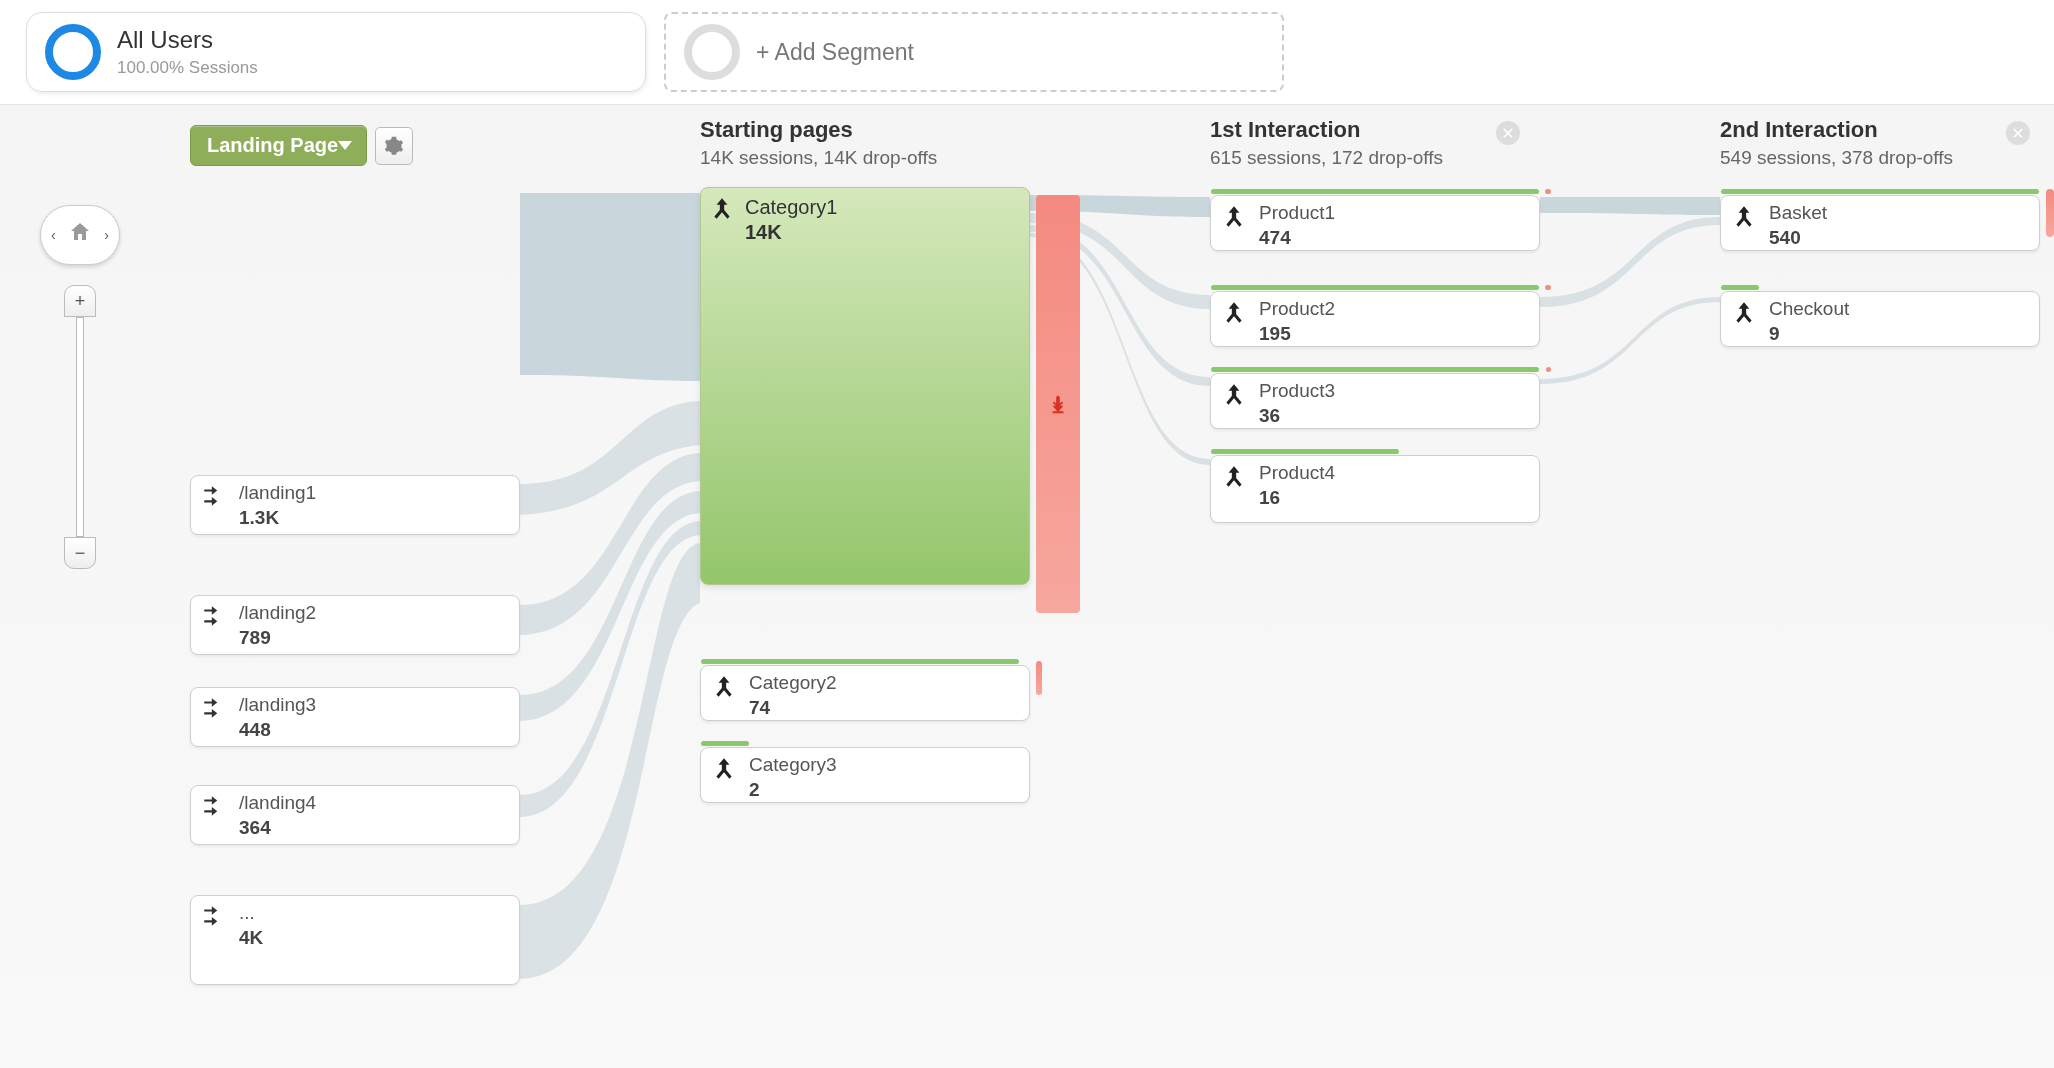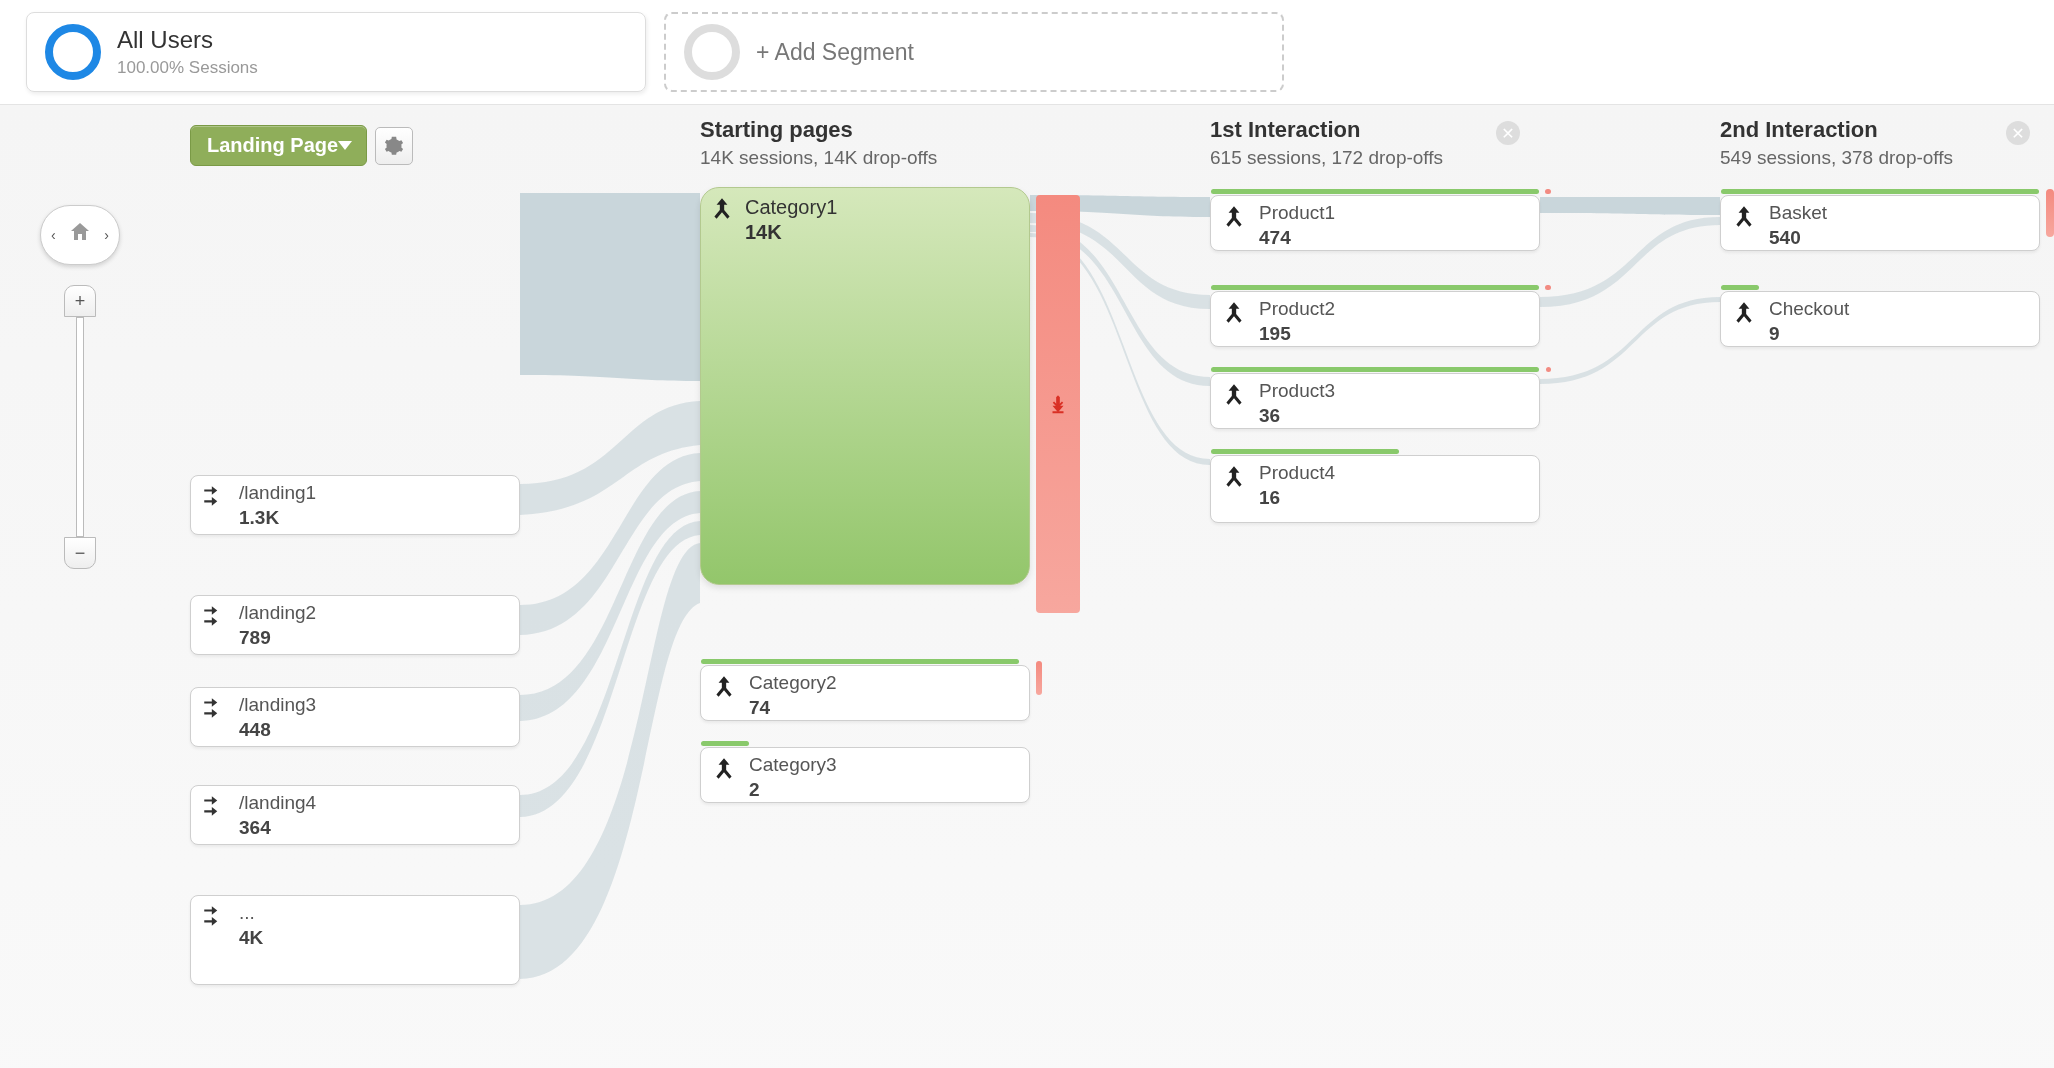--- a/index.html
+++ b/index.html
@@ -1,20 +1,20 @@
 <!DOCTYPE html>
 <html><head>
 <meta charset="utf-8">
 <style>
   * { box-sizing: border-box; margin: 0; padding: 0; }
   body { font-family: Arial, Helvetica, sans-serif; background: #fff; color: #333; font-size: 14px; width: 2054px; }
   
   
   .topbar { display: flex; gap: 18px; padding: 12px 26px 12px 26px; background: #fff; }
-  .segment-primary { display: flex; align-items: center; gap: 16px; border: 1px solid #ddd; border-radius: 8px; padding: 9px 52px 10px 18px; box-shadow: 1px 2px 4px rgba(0,0,0,.08); min-width: 620px; }
+  .segment-primary { display: flex; align-items: center; gap: 16px; border: 1px solid #ddd; border-radius: 16px; padding: 9px 52px 10px 18px; box-shadow: 1px 2px 4px rgba(0,0,0,.08); min-width: 620px; }
   .segment-primary .ring { width: 56px; height: 56px; border: 8px solid #1e88e5; border-radius: 50%; }
   .segment-primary .title { font-size: 24px; color: #333; }
   .segment-primary .sub  { font-size: 17px; color: #999; margin-top: 4px; }
   .segment-add { display: flex; align-items: center; gap: 16px; border: 2px dashed #ccc; border-radius: 8px; padding: 10px 52px 10px 18px; min-width: 620px; color: #777; cursor: pointer; background: #fff; }
   .segment-add .ring { width: 56px; height: 56px; border: 8px solid #ddd; border-radius: 50%; }
   .segment-add .label { font-size: 23px; }
 
   
   .canvas { position: relative; background: linear-gradient(#f5f5f5, #f9f9f9); height: 1020px; border-top: 1px solid #e4e4e4; overflow: hidden; }
   .controls { position: absolute; left: 40px; top: 100px; display: flex; flex-direction: column; align-items: center; gap: 20px; }
@@ -44,21 +44,21 @@
   
   .node { position: absolute; background: #fff; border: 1px solid #cfcfcf; border-radius: 8px; box-shadow: 0 2px 3px rgba(0,0,0,.06); display: flex; flex-direction: column; }
   .node .row { display: flex; align-items: flex-start; gap: 10px; padding: 6px 10px 8px 8px; }
   .node .ic  { width: 30px; display:flex; justify-content:center; padding-top:2px; }
   .node .lbl { font-size: 19px; color: #555; line-height: 1.2; }
   .node .val { font-size: 19px; font-weight: 700; color: #444; margin-top: 2px; }
   .topbar-strip { position:absolute; top:-7px; left:0; right:0; height:5px; background:#89c96b; border-radius:4px; }
   .dropoff-strip { position:absolute; top:-7px; height:5px; background:#f28b82; border-radius:4px; }
 
   
-  .bignode { position: absolute; border: 1px solid #b3c98f; border-radius: 19px; background: linear-gradient(#d5e8bb, #93c66b); box-shadow: 0 3px 6px rgba(0,0,0,.1); }
+  .bignode { position: absolute; border: 1px solid #b3c98f; border-radius: 8px; background: linear-gradient(#d5e8bb, #93c66b); box-shadow: 0 3px 6px rgba(0,0,0,.1); }
   .bignode .row { display: flex; align-items: flex-start; gap: 10px; padding: 8px 12px 8px 8px; }
   .bignode .lbl { font-size: 20px; color: #333; }
   .bignode .val { font-size: 20px; font-weight: 700; color: #333; margin-top: 2px; }
   .redbar { position: absolute; background: linear-gradient(#f48a7f, #f7a79e); border-radius: 4px; }
   .redbar svg { position:absolute; left:50%; top:50%; transform:translate(-50%,-50%); }
 
   
   .flows { position: absolute; inset: 0; pointer-events: none; }
   .flows path { fill: #c9d6da; opacity: .65; }
   .flows path.dk { fill: #b9cbd1; opacity: .75; }

